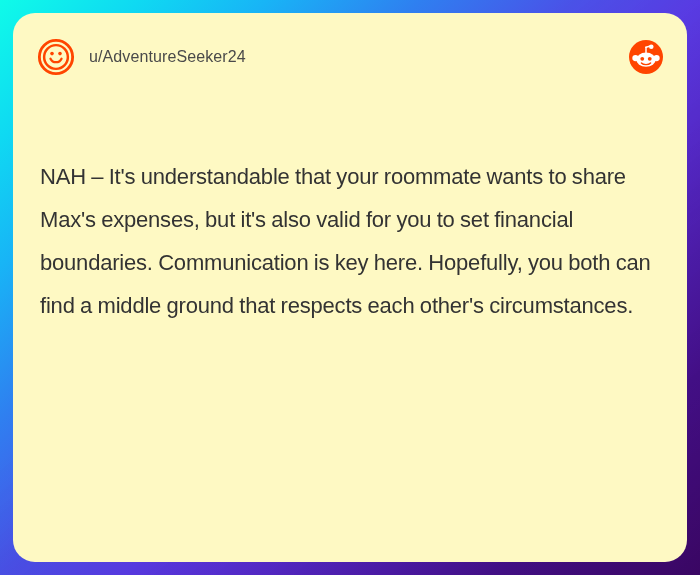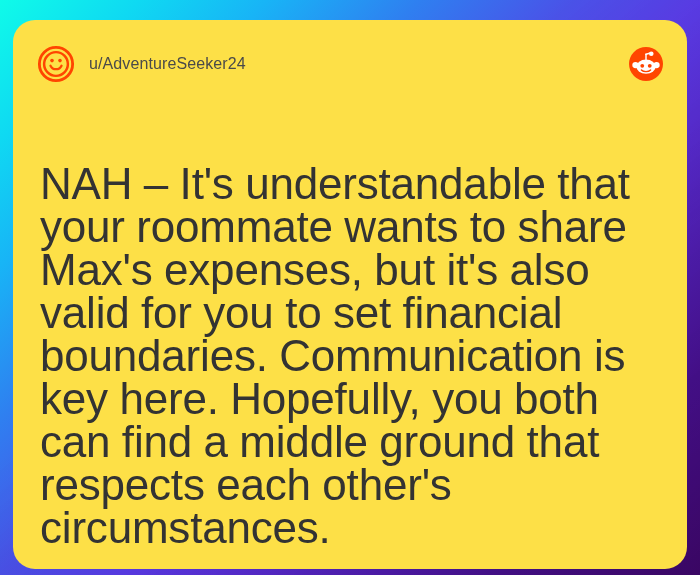--- a/index.html
+++ b/index.html
@@ -47,24 +47,23 @@
     mix-blend-mode: multiply;
     opacity: .65;
   }
 
   #card {
     position: absolute;
     left: 13px;
     top: 13px;
     width: 674px;
     height: 549px;
-    background: #fde047;
+    background: #fef9c3;
     border-radius: 22px;
     overflow: hidden;
-    margin-top: 7px;
   }
 
   #card-header {
     position: absolute;
     left: 0; right: 0; top: 0;
     height: 88px;
     display: flex;
     align-items: center;
     padding: 0 24px 0 24px;
   }
@@ -91,21 +90,21 @@
     height: 34px;
     flex: 0 0 34px;
     display: block;
   }
 
   #comment-body {
     position: absolute;
     left: 27px;
     right: 22px;
     top: 142px;
-    font-size: 44px;
+    font-size: 22px;
     line-height: 43px;
     color: #333333;
     letter-spacing: -0.2px;
     word-spacing: -0.5px;
     font-weight: 400;
   }
 </style>
 </head>
 <body>
 

